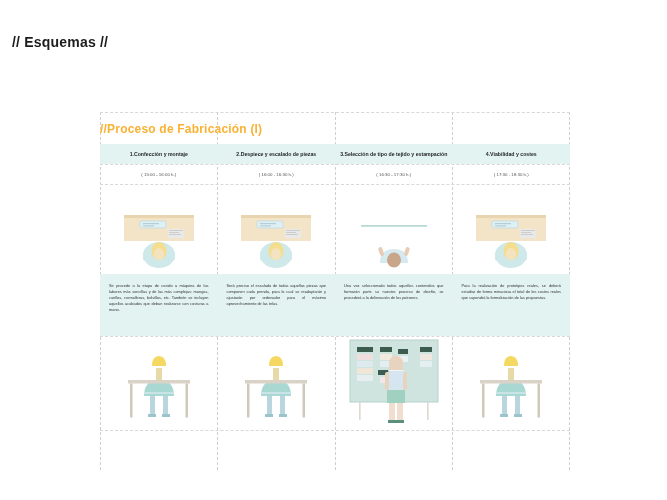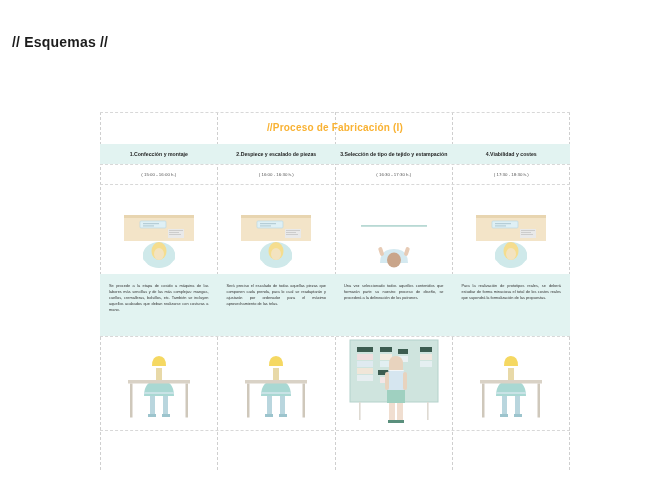--- a/index.html
+++ b/index.html
@@ -51,22 +51,21 @@
     height: 0;
     border-top: 1px dashed #d8d8d8;
   }
 
   
   .board-heading {
     position: absolute;
     left: 0;
     right: 0;
     top: 10px;
-    text-align: center;
-    font-size: 10px;
+    font-size: 12px;
     font-weight: bold;
     color: #f9b233;
     letter-spacing: 0.2px;
   }
 
   
   .header-band {
     position: absolute;
     left: 0;
     top: 32px;

